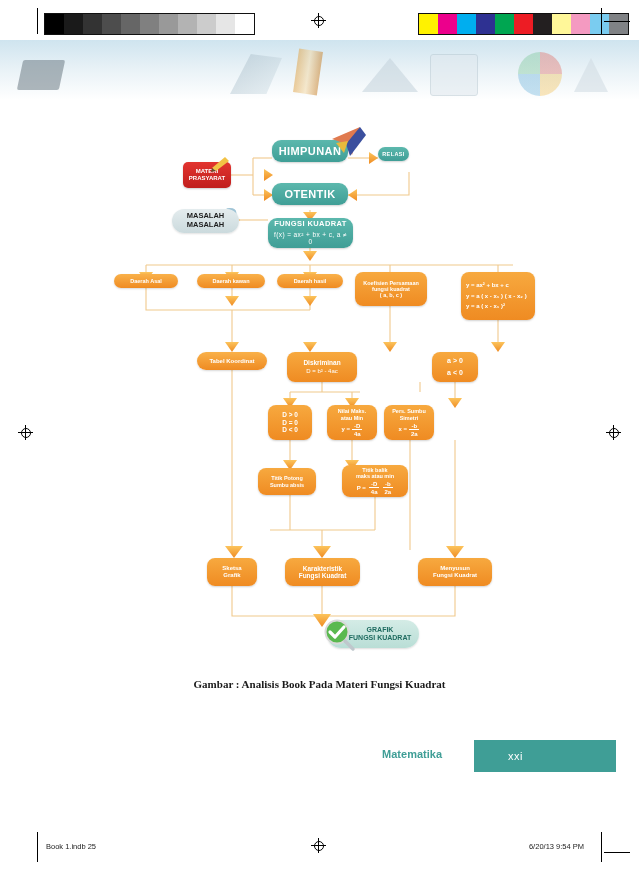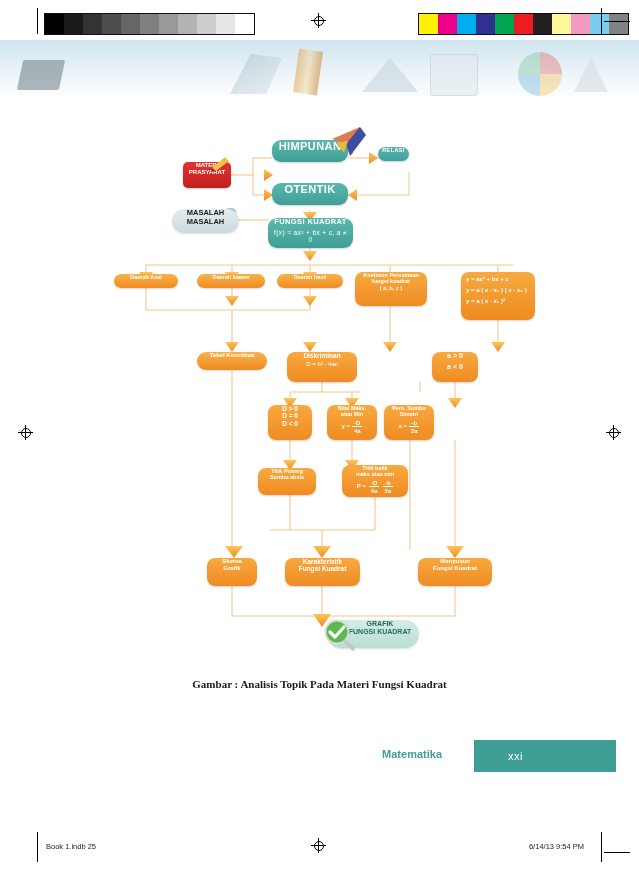--- a/index.html
+++ b/index.html
@@ -42,21 +42,21 @@
   .hb-ring {
     position:absolute; border-radius:50%; opacity:.35;
   }
 
   
   .diagram { position:absolute; left:0; top:120px; width:639px; height:560px; }
   .diagram svg { position:absolute; left:0; top:0; }
 
   .node {
     position:absolute;
-    display:flex; flex-direction:column; align-items:center; justify-content:flex-start;
+    display:flex; flex-direction:column; align-items:center; justify-content:center;
     text-align:center;
     color:#fff;
     line-height:1.15;
     z-index:3;
   }
   .node-teal {
     background:linear-gradient(180deg,#5cb8ad 0%,#3f9e96 100%);
     border-radius:9px;
     font-weight:bold;
     letter-spacing:.4px;
@@ -459,22 +459,22 @@
     <span>FUNGSI KUADRAT</span>
   </div>
   <svg class="magnifier" style="left:322px; top:498px;" width="34" height="34" viewBox="0 0 34 34">
     <circle cx="15" cy="14" r="11.5" fill="#5ab94f" stroke="#d9d9d9" stroke-width="2"></circle>
     <path d="M8,14 L13,19 L22,9" stroke="#ffffff" stroke-width="3.2" fill="none" stroke-linecap="round" stroke-linejoin="round"></path>
     <path d="M23,23 L31,31" stroke="#bfc7cc" stroke-width="3.4" stroke-linecap="round"></path>
   </svg>
 
 </div>
 
-<div class="caption">Gambar : Analisis Topik Pada Materi Fungsi Kuadrat</div>
+<div class="caption">Gambar : Analisis Book Pada Materi Fungsi Kuadrat</div>
 
 <div class="page-band">
   <div class="page-label">Matematika</div>
 </div>
 <div class="page-box"></div>
 <div class="page-num">xxi</div>
 
 <div class="imprint imprint-left">Book 1.indb   25</div>
-<div class="imprint imprint-right">6/14/13   9:54 PM</div>
+<div class="imprint imprint-right">6/20/13   9:54 PM</div>
 
 </body></html>

